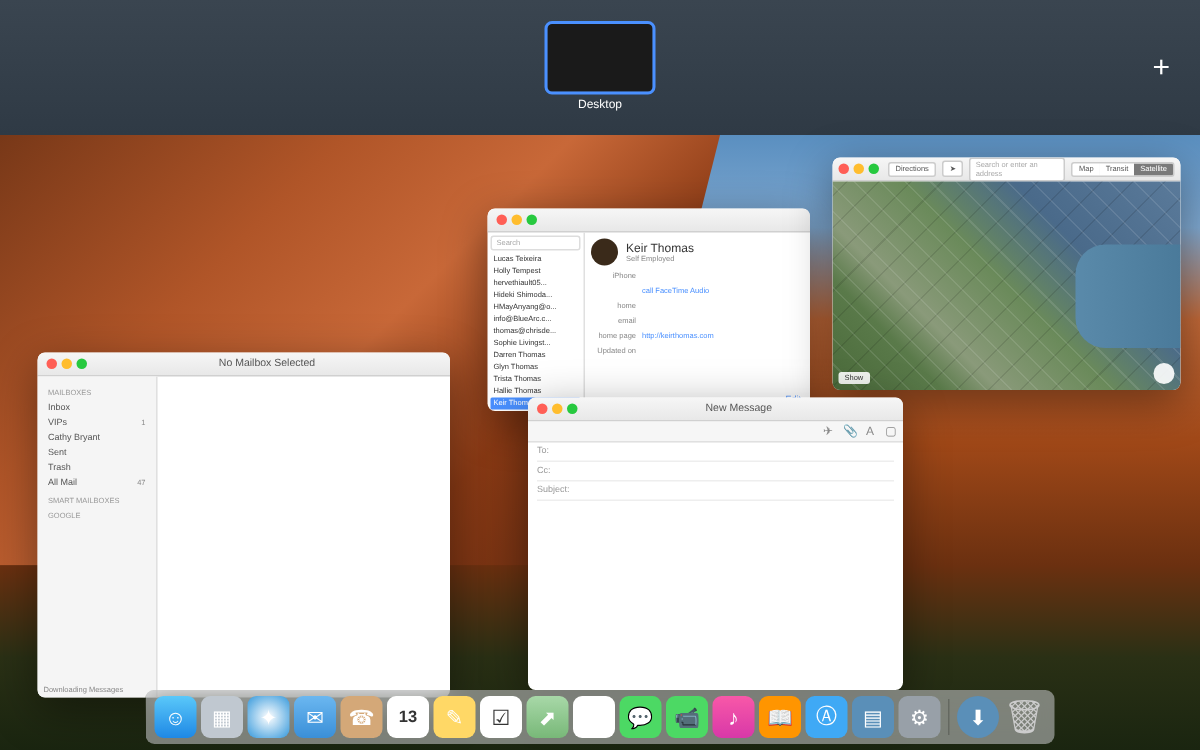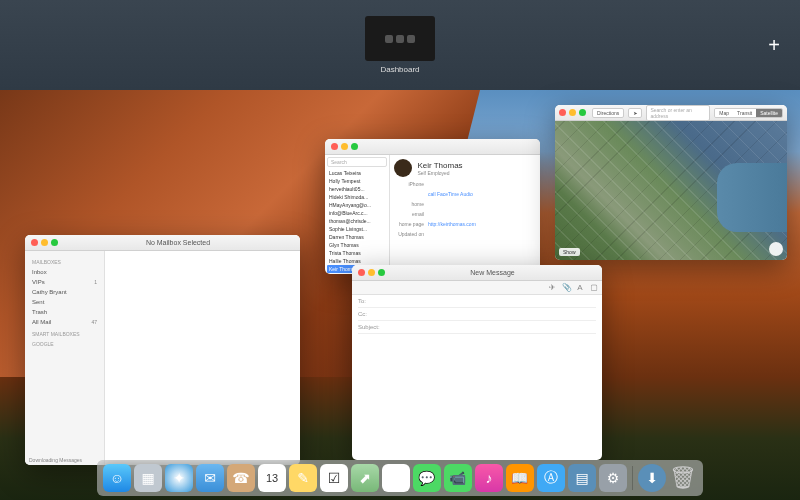--- a/index.html
+++ b/index.html
@@ -73,27 +73,23 @@
 .maps .compass{position:absolute;bottom:4px;right:4px;width:14px;height:14px;background:rgba(255,255,255,.9);border-radius:50%}
 
 .dock{position:absolute;bottom:4px;left:50%;transform:translateX(-50%);height:36px;background:rgba(220,220,225,.5);backdrop-filter:blur(10px);border-radius:6px;display:flex;align-items:center;padding:0 6px;gap:3px}
 .dock-icon{width:28px;height:28px;border-radius:6px;cursor:pointer;display:flex;align-items:center;justify-content:center;font-size:14px;color:#fff}
 .dock-sep{width:1px;height:24px;background:rgba(0,0,0,.2);margin:0 2px}
 </style>
 </head>
 <body>
 
 <div class="spaces-bar">
-  <div class="space-thumb">
-    <div class="img dashboard-bg">
-        <span></span>
-        <span></span>
-        <span></span>
-      </div>
-    <div class="label">Dashboard</div>
+  <div class="space-thumb active">
+    <div class="img desktop-bg"></div>
+    <div class="label">Desktop</div>
   </div>
   <div class="add-space">+</div>
 </div>
 
 <div class="desktop">
   <div class="cliff"></div>
 
   <div class="window contacts">
     <div class="titlebar">
       <div class="traffic">
@@ -239,21 +235,21 @@
     </div>
     <div class="editor"></div>
   </div>
 
   <div class="dock">
     <div class="dock-icon" style="background:linear-gradient(#5ac8fa,#1e88e5)">☺</div>
     <div class="dock-icon" style="background:#c0c8d0">▦</div>
     <div class="dock-icon" style="background:radial-gradient(#fff,#3498db)">✦</div>
     <div class="dock-icon" style="background:linear-gradient(#6bb7f0,#3a8fd8)">✉</div>
     <div class="dock-icon" style="background:#d4a878">☎</div>
-    <div class="dock-icon" style="background:#fff;color:#333;font-size:11px;font-weight:normal">13</div>
+    <div class="dock-icon" style="background:#fff;color:#333;font-size:11px;font-weight:bold">13</div>
     <div class="dock-icon" style="background:#ffd866">✎</div>
     <div class="dock-icon" style="background:#fff;color:#333">☑</div>
     <div class="dock-icon" style="background:linear-gradient(#a8d8a8,#78b878)">⬈</div>
     <div class="dock-icon" style="background:#fff">✿</div>
     <div class="dock-icon" style="background:#4cd964">💬</div>
     <div class="dock-icon" style="background:#4cd964">📹</div>
     <div class="dock-icon" style="background:linear-gradient(#f858a8,#d838a8)">♪</div>
     <div class="dock-icon" style="background:#ff9500">📖</div>
     <div class="dock-icon" style="background:#3fa9f5">Ⓐ</div>
     <div class="dock-icon" style="background:#5a8fb8">▤</div>

